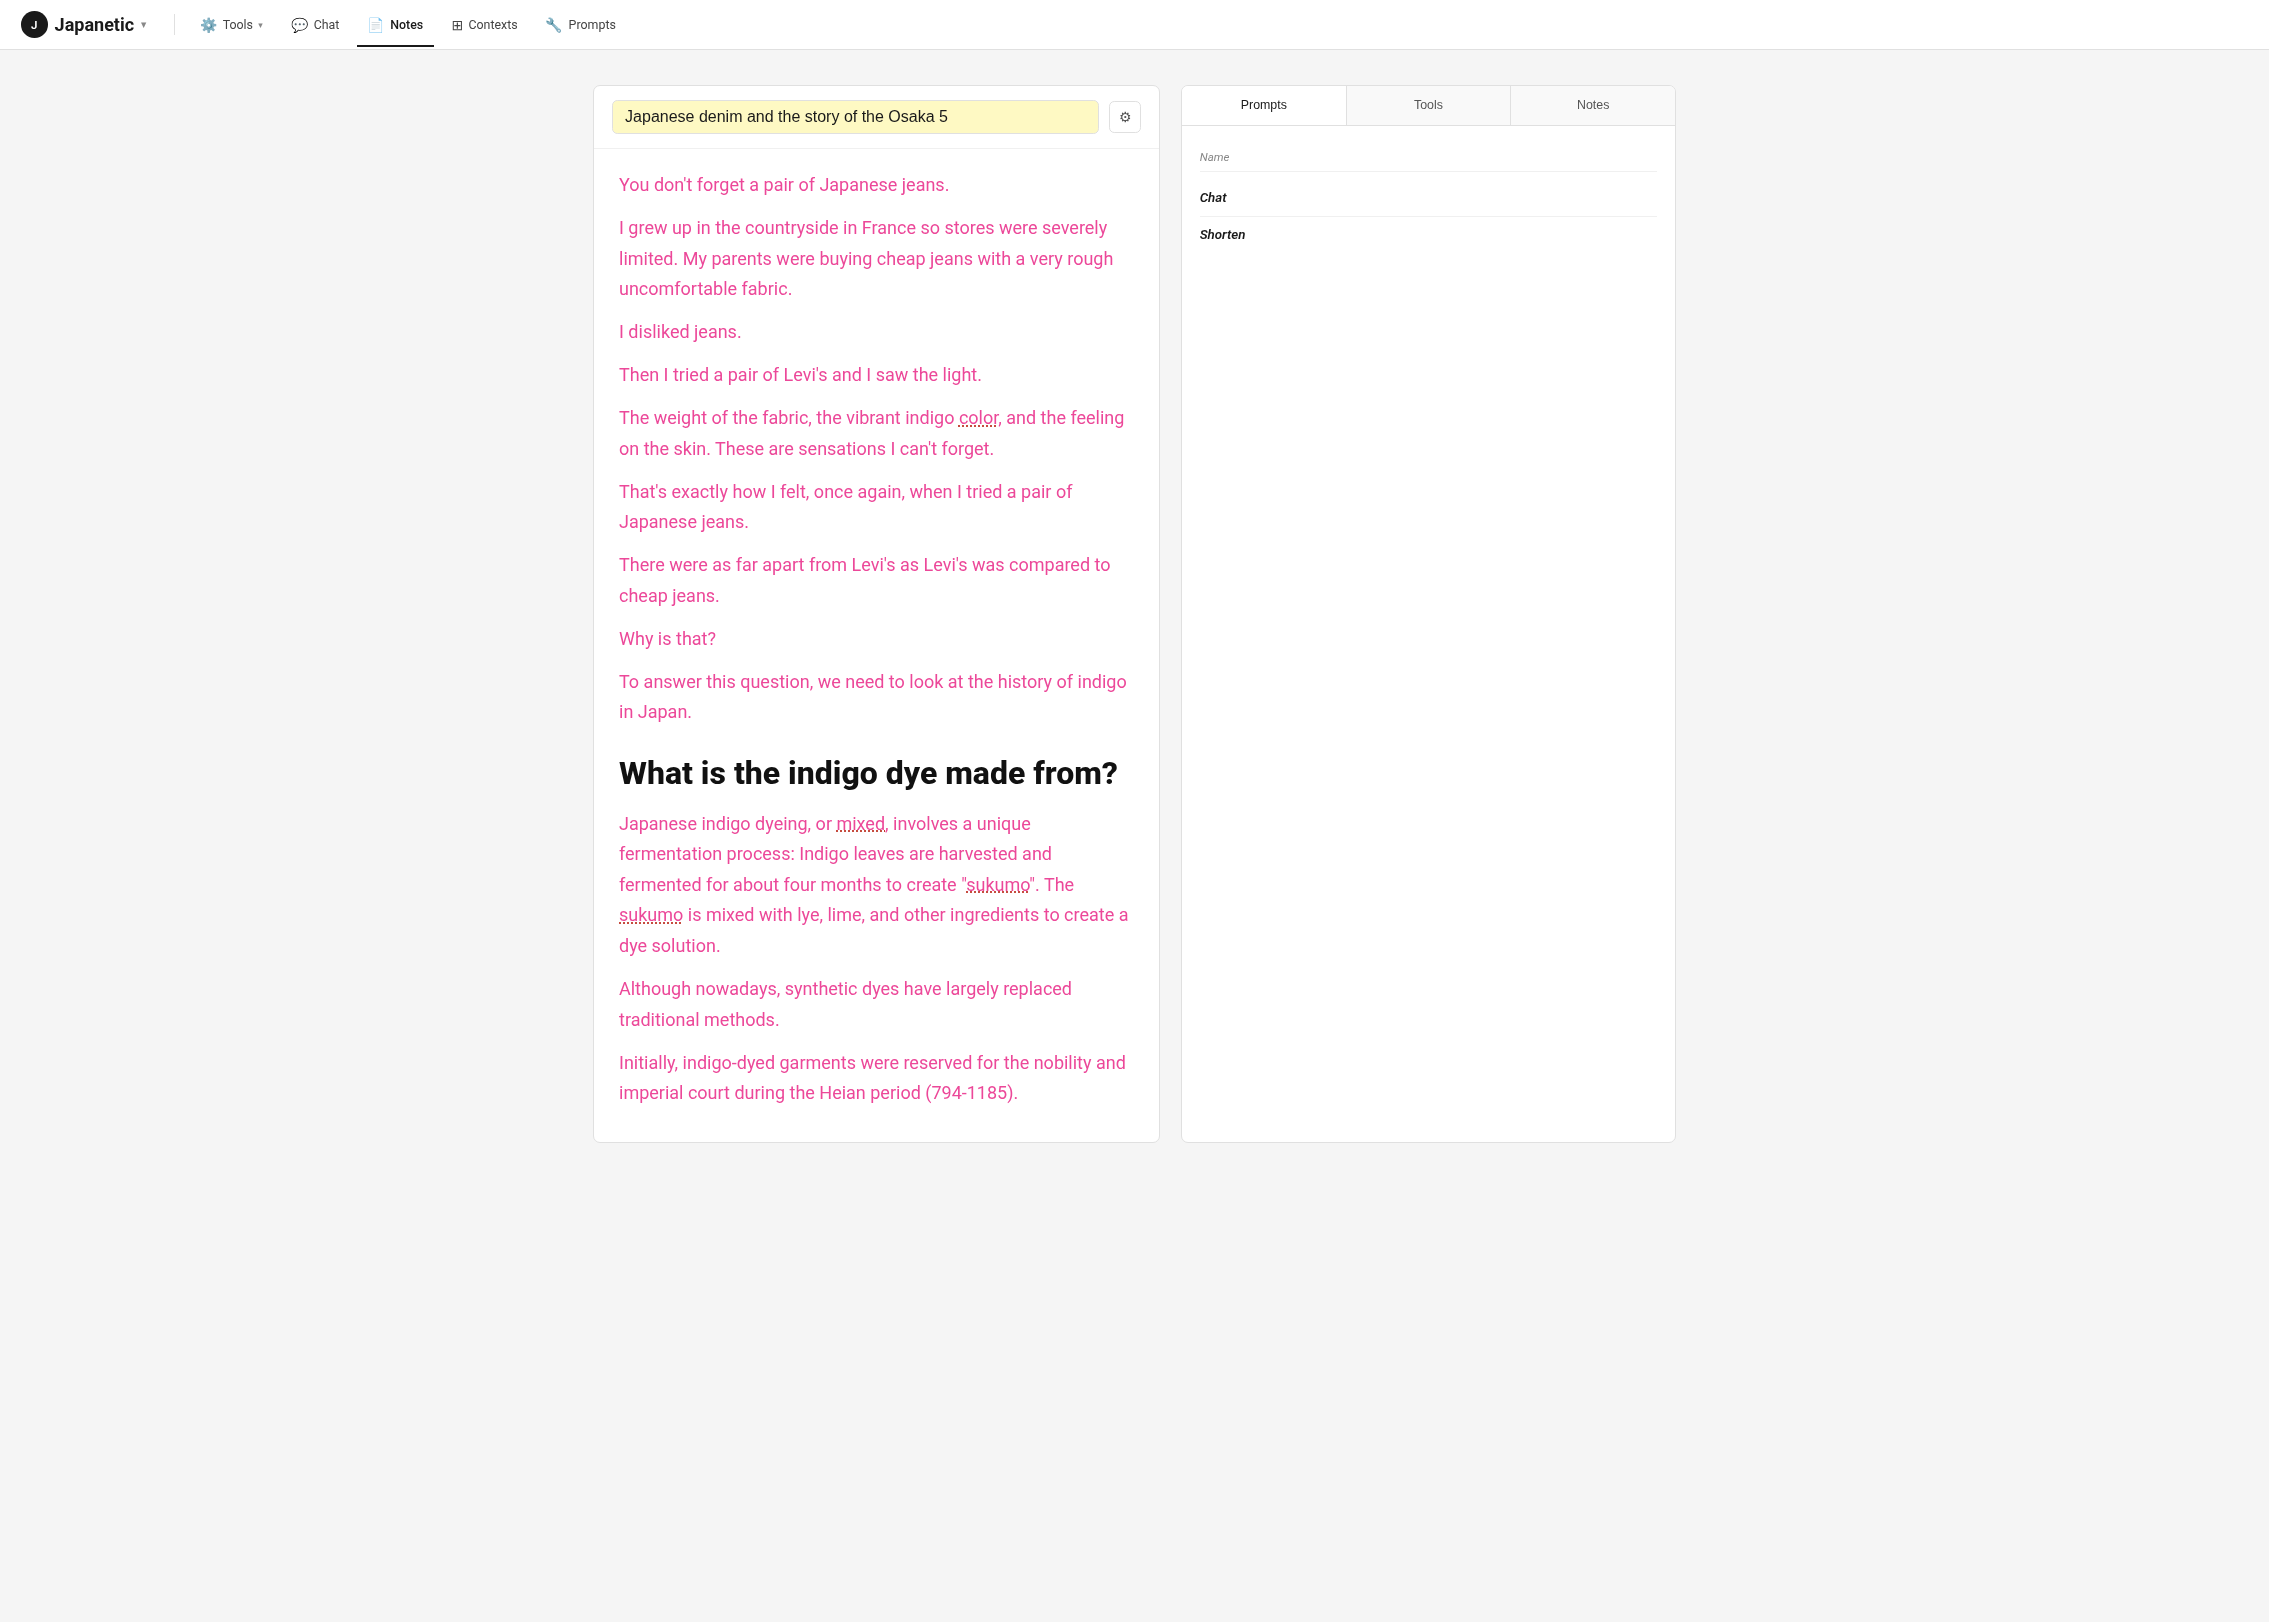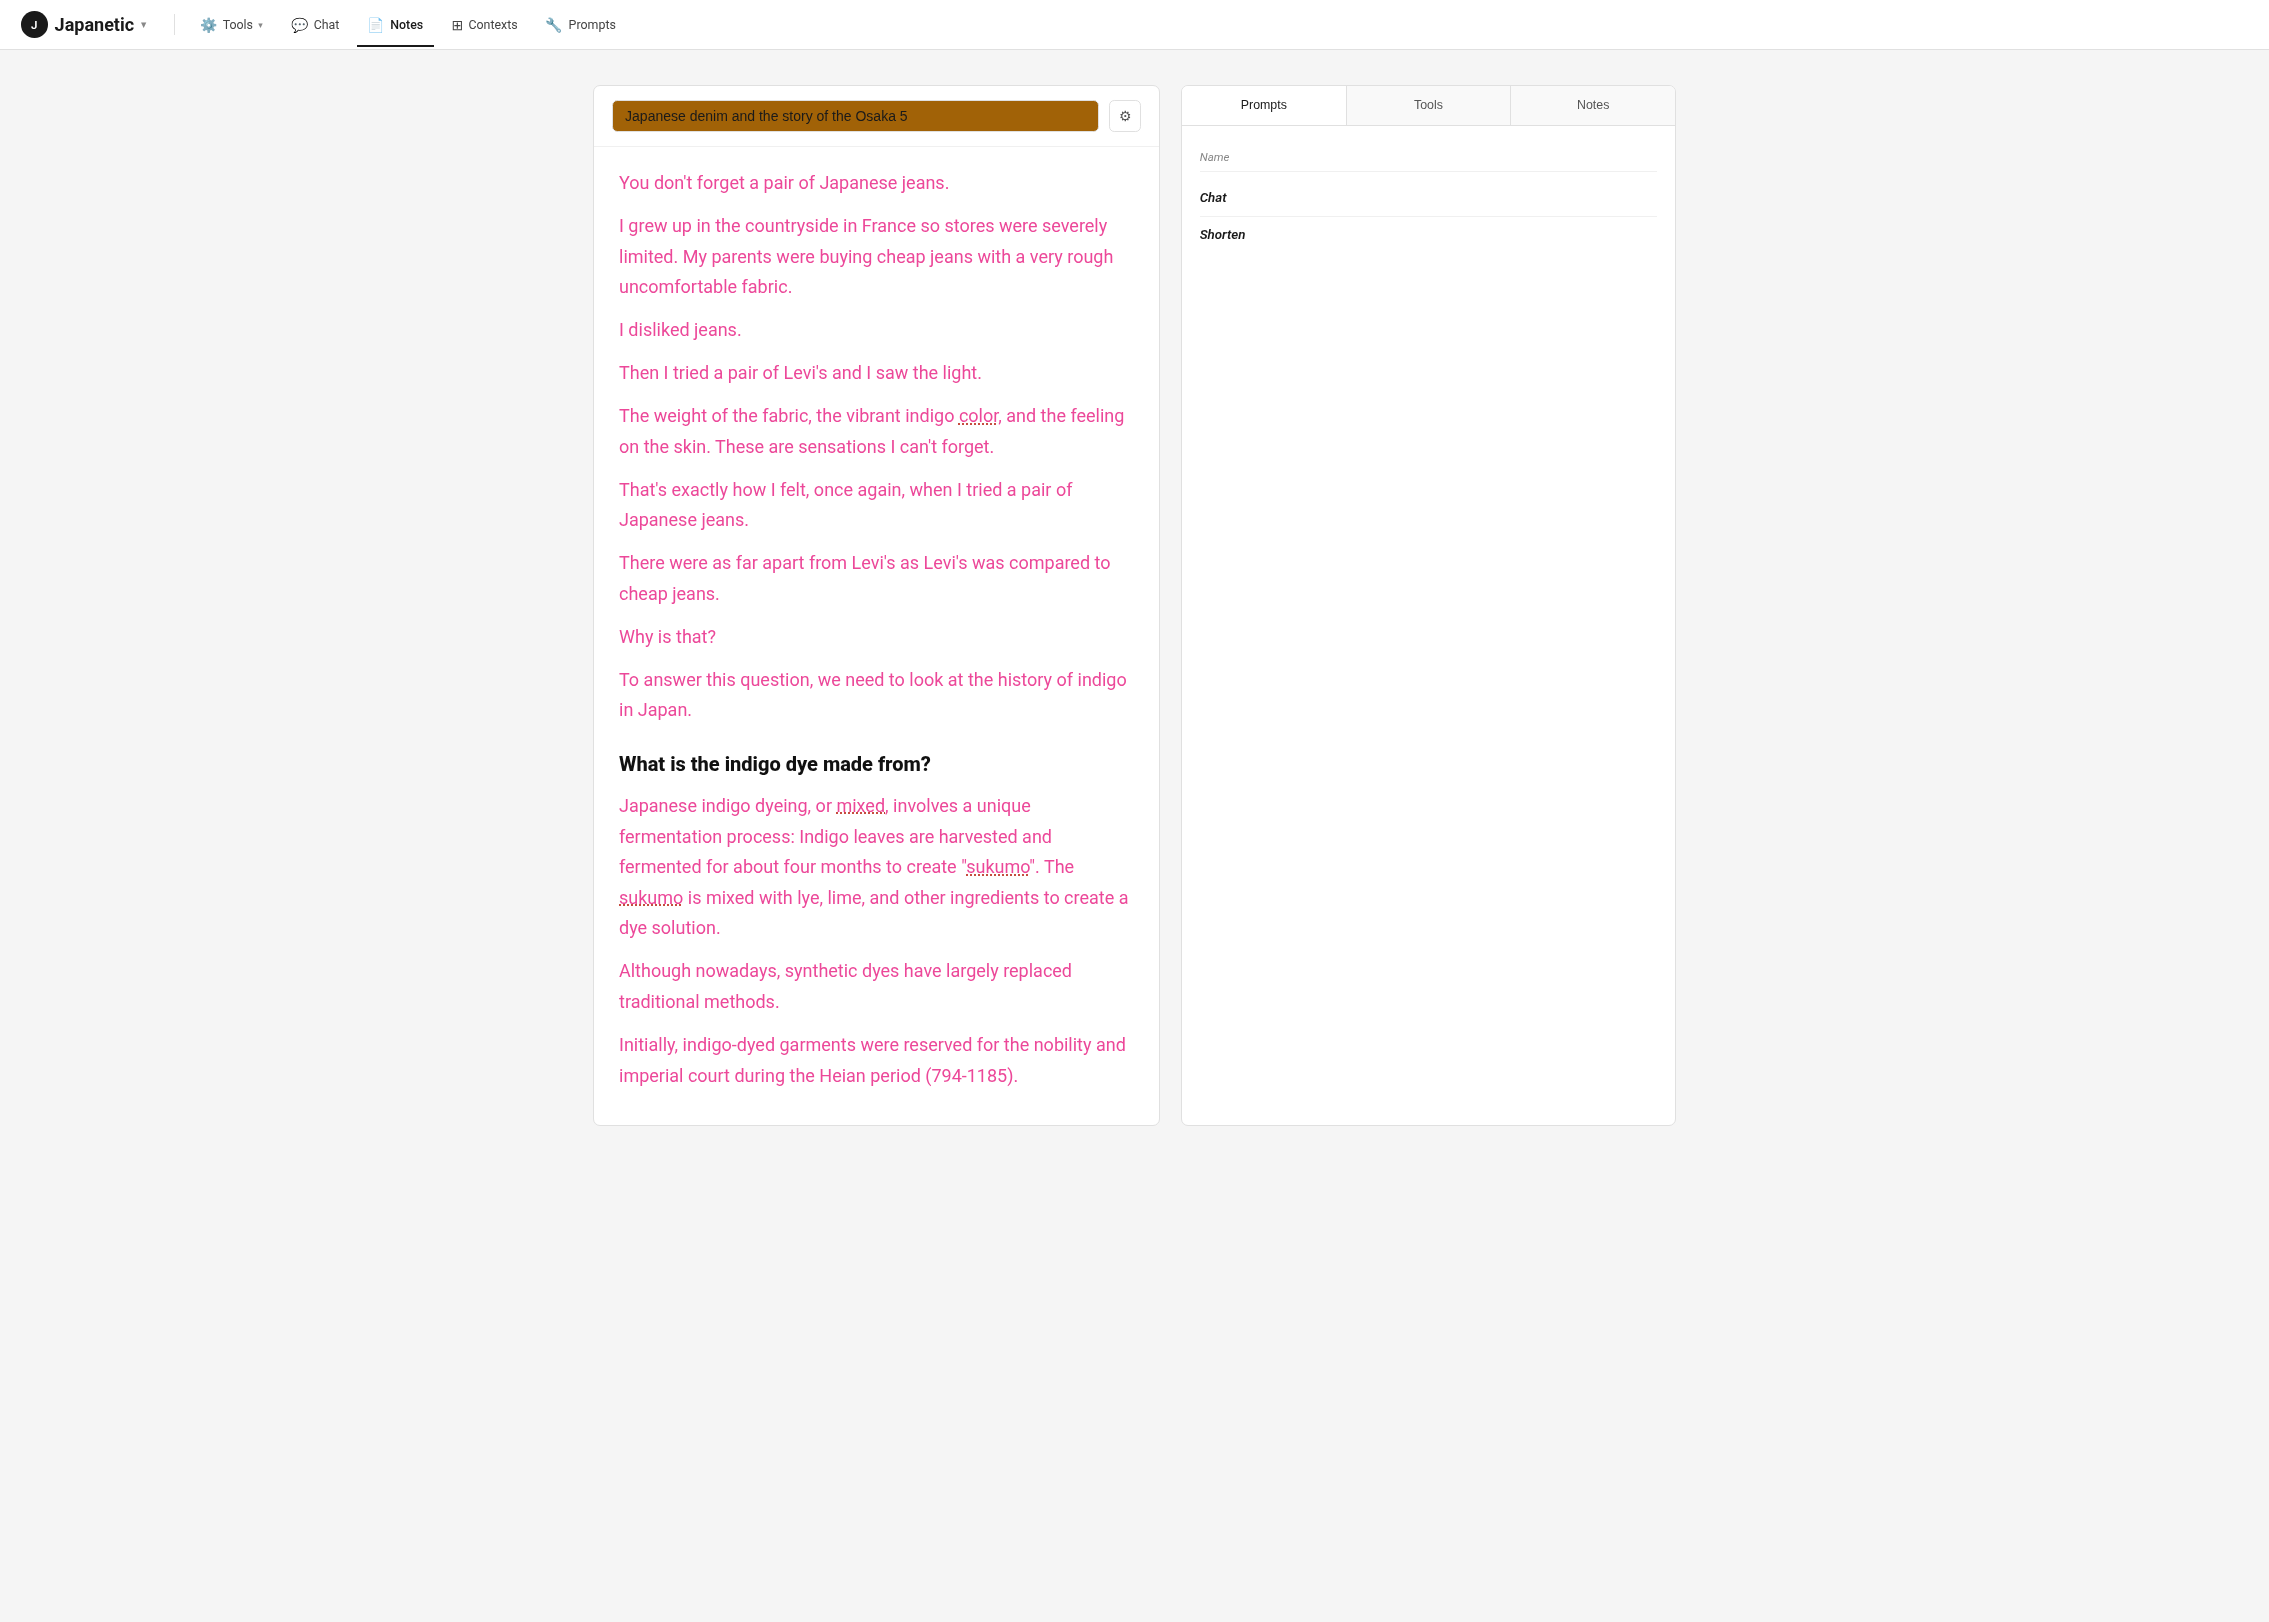--- a/index.html
+++ b/index.html
@@ -125,23 +125,23 @@
       gap: 10.6px;
       padding: 14px 17.7px;
       border-bottom: 0.9px solid #f0f0f0;
     }
 
     .doc-title-input {
       flex: 1;
       border: 0.9px solid #e0e0e0;
       border-radius: 5.3px;
       padding: 7px 12.4px;
-      font-size: 14px;
-      color: #1a1a1a;
-      background: #a16207;
+      font-size: 16px;
+      color: #1a1a1a;
+      background: #fef9c3;
       outline: none;
     }
 
     .doc-settings-btn {
       width: 32px;
       height: 32px;
       border: 0.9px solid #e0e0e0;
       border-radius: 5.3px;
       background: #fff;
       display: flex;
@@ -157,21 +157,21 @@
       line-height: 1.7;
     }
 
     .doc-para {
       margin-bottom: 12.4px;
       color: #ec4899;
       font-size: 18px;
     }
 
     .doc-heading {
-      font-size: 20px;
+      font-size: 32px;
       font-weight: 800;
       color: #111;
       margin: 25px 0 14px 0;
       line-height: 1.3;
     }
 
     .underline-red {
       text-decoration: underline;
       text-decoration-color: #c0392b;
       text-decoration-style: dotted;

